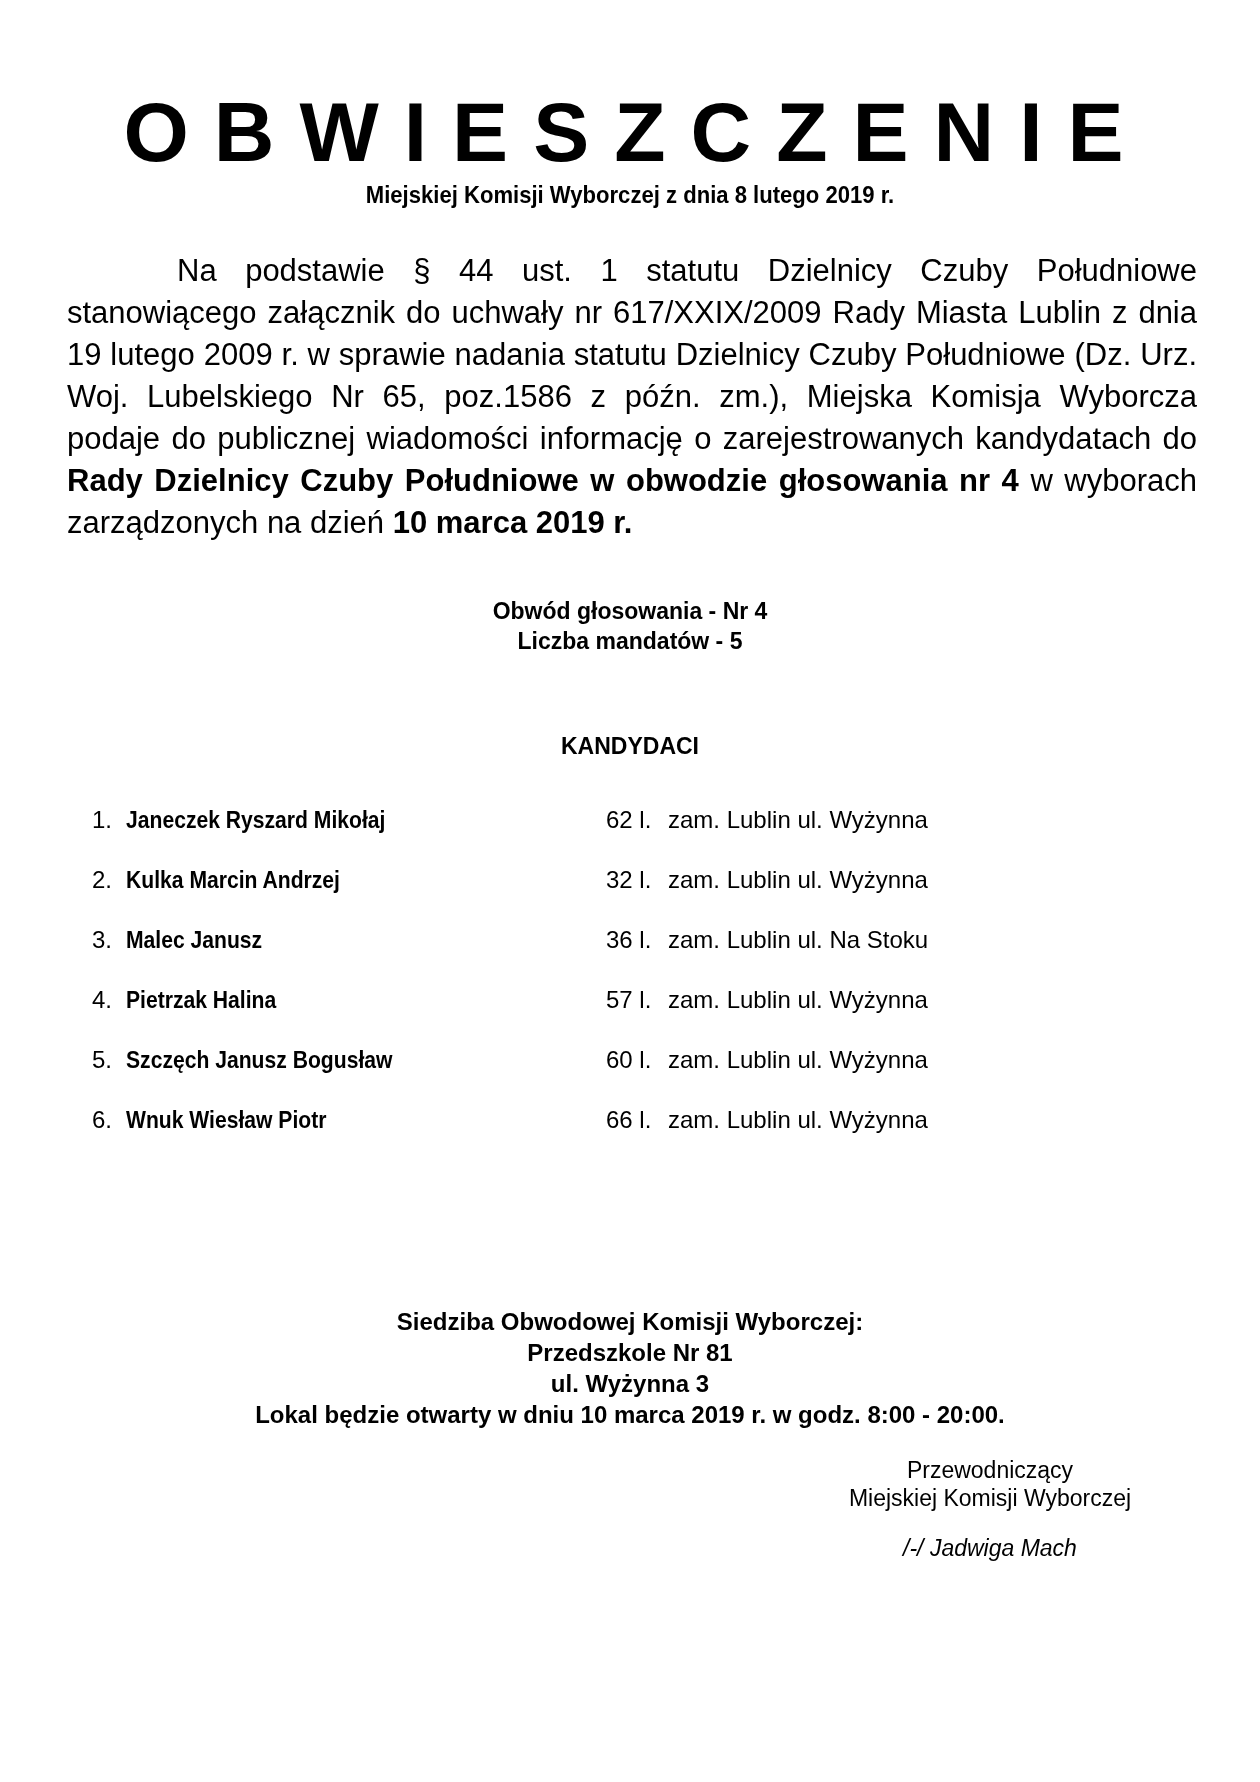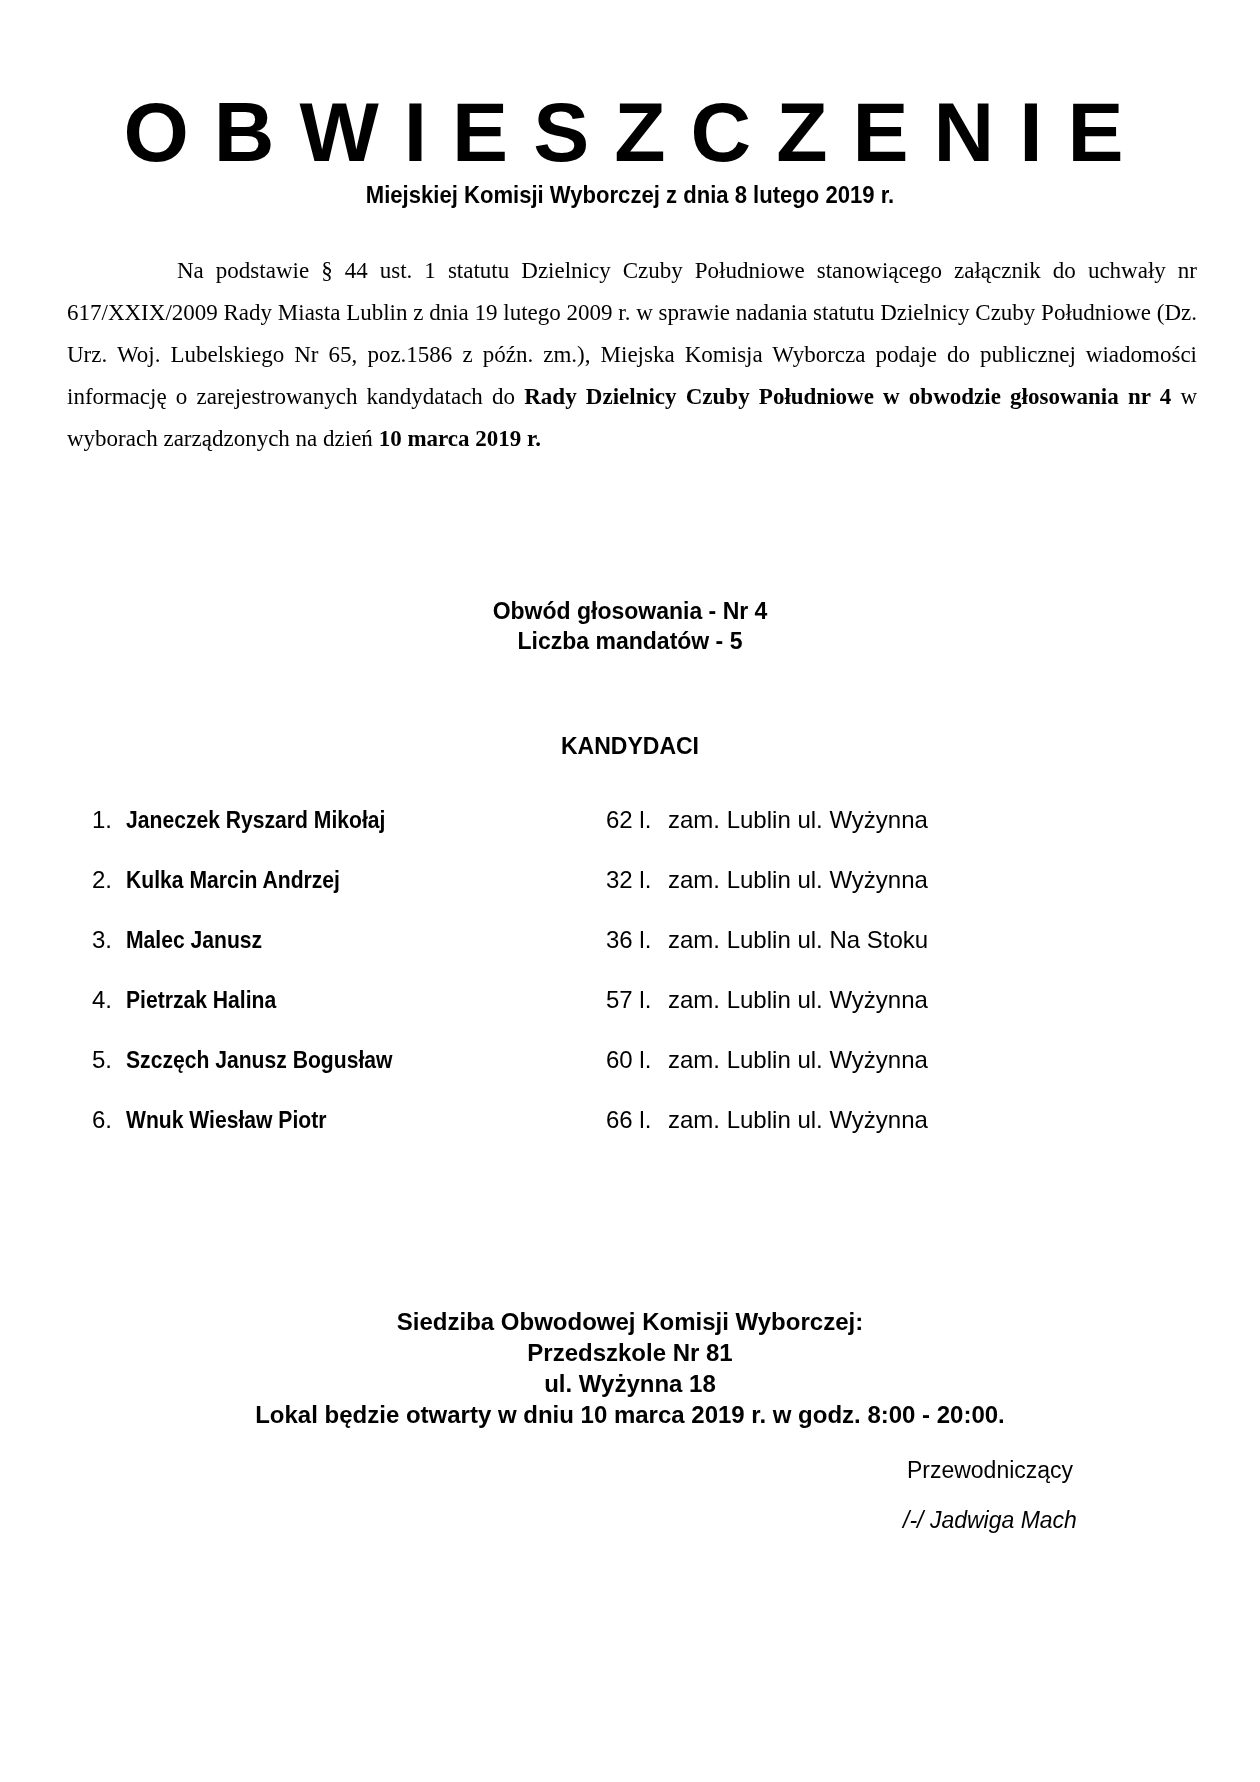--- a/index.html
+++ b/index.html
@@ -13,23 +13,22 @@
       font-size: 84px; font-weight: bold; letter-spacing: 25px; line-height: 100px;
       padding-left: 12px; box-sizing: border-box;
     }
     .subtitle {
       position: absolute; left: 0; width: 1260px; top: 180px; text-align: center;
       font-size: 24px; font-weight: bold; line-height: 30px;
       transform: scaleX(0.92);
     }
     .body-text {
       position: absolute; left: 67px; width: 1130px; top: 250px;
-      font-size: 23px; line-height: 42px; text-align: justify;
+      font-size: 31px; line-height: 42px; text-align: justify;
       text-indent: 110px;
-      font-family: Liberation Serif, serif;
     }
     .body-text b { font-weight: bold; }
     .center-block {
       position: absolute; left: 0; width: 1260px; text-align: center;
       font-weight: bold; font-size: 23px; line-height: 30px;
     }
     .district { top: 596px; }
     .kandydaci-title { top: 731px; }
     .candidates { position: absolute; left: 0; top: 800px; width: 1260px; }
     .cand-row { position: absolute; left: 0; width: 1260px; height: 40px; font-size: 24px; line-height: 40px; }
@@ -98,21 +97,22 @@
       <span class="cand-num">6.</span>
       <span class="cand-name">Wnuk Wiesław Piotr</span>
       <span class="cand-age">66 l.</span>
       <span class="cand-addr">zam. Lublin ul. Wyżynna</span>
     </div>
   </div>
 
   <div class="seat">
     <div>Siedziba Obwodowej Komisji Wyborczej:</div>
     <div>Przedszkole Nr 81</div>
-    <div>ul. Wyżynna 18</div>
+    <div>ul. Wyżynna 3</div>
     <div>Lokal będzie otwarty w dniu 10 marca 2019 r. w godz. 8:00 - 20:00.</div>
   </div>
 
   <div class="signature">
     <div>Przewodniczący</div>
+    <div>Miejskiej Komisji Wyborczej</div>
     <span class="name">/-/ Jadwiga Mach</span>
   </div>
 </div>
 
 </body></html>

